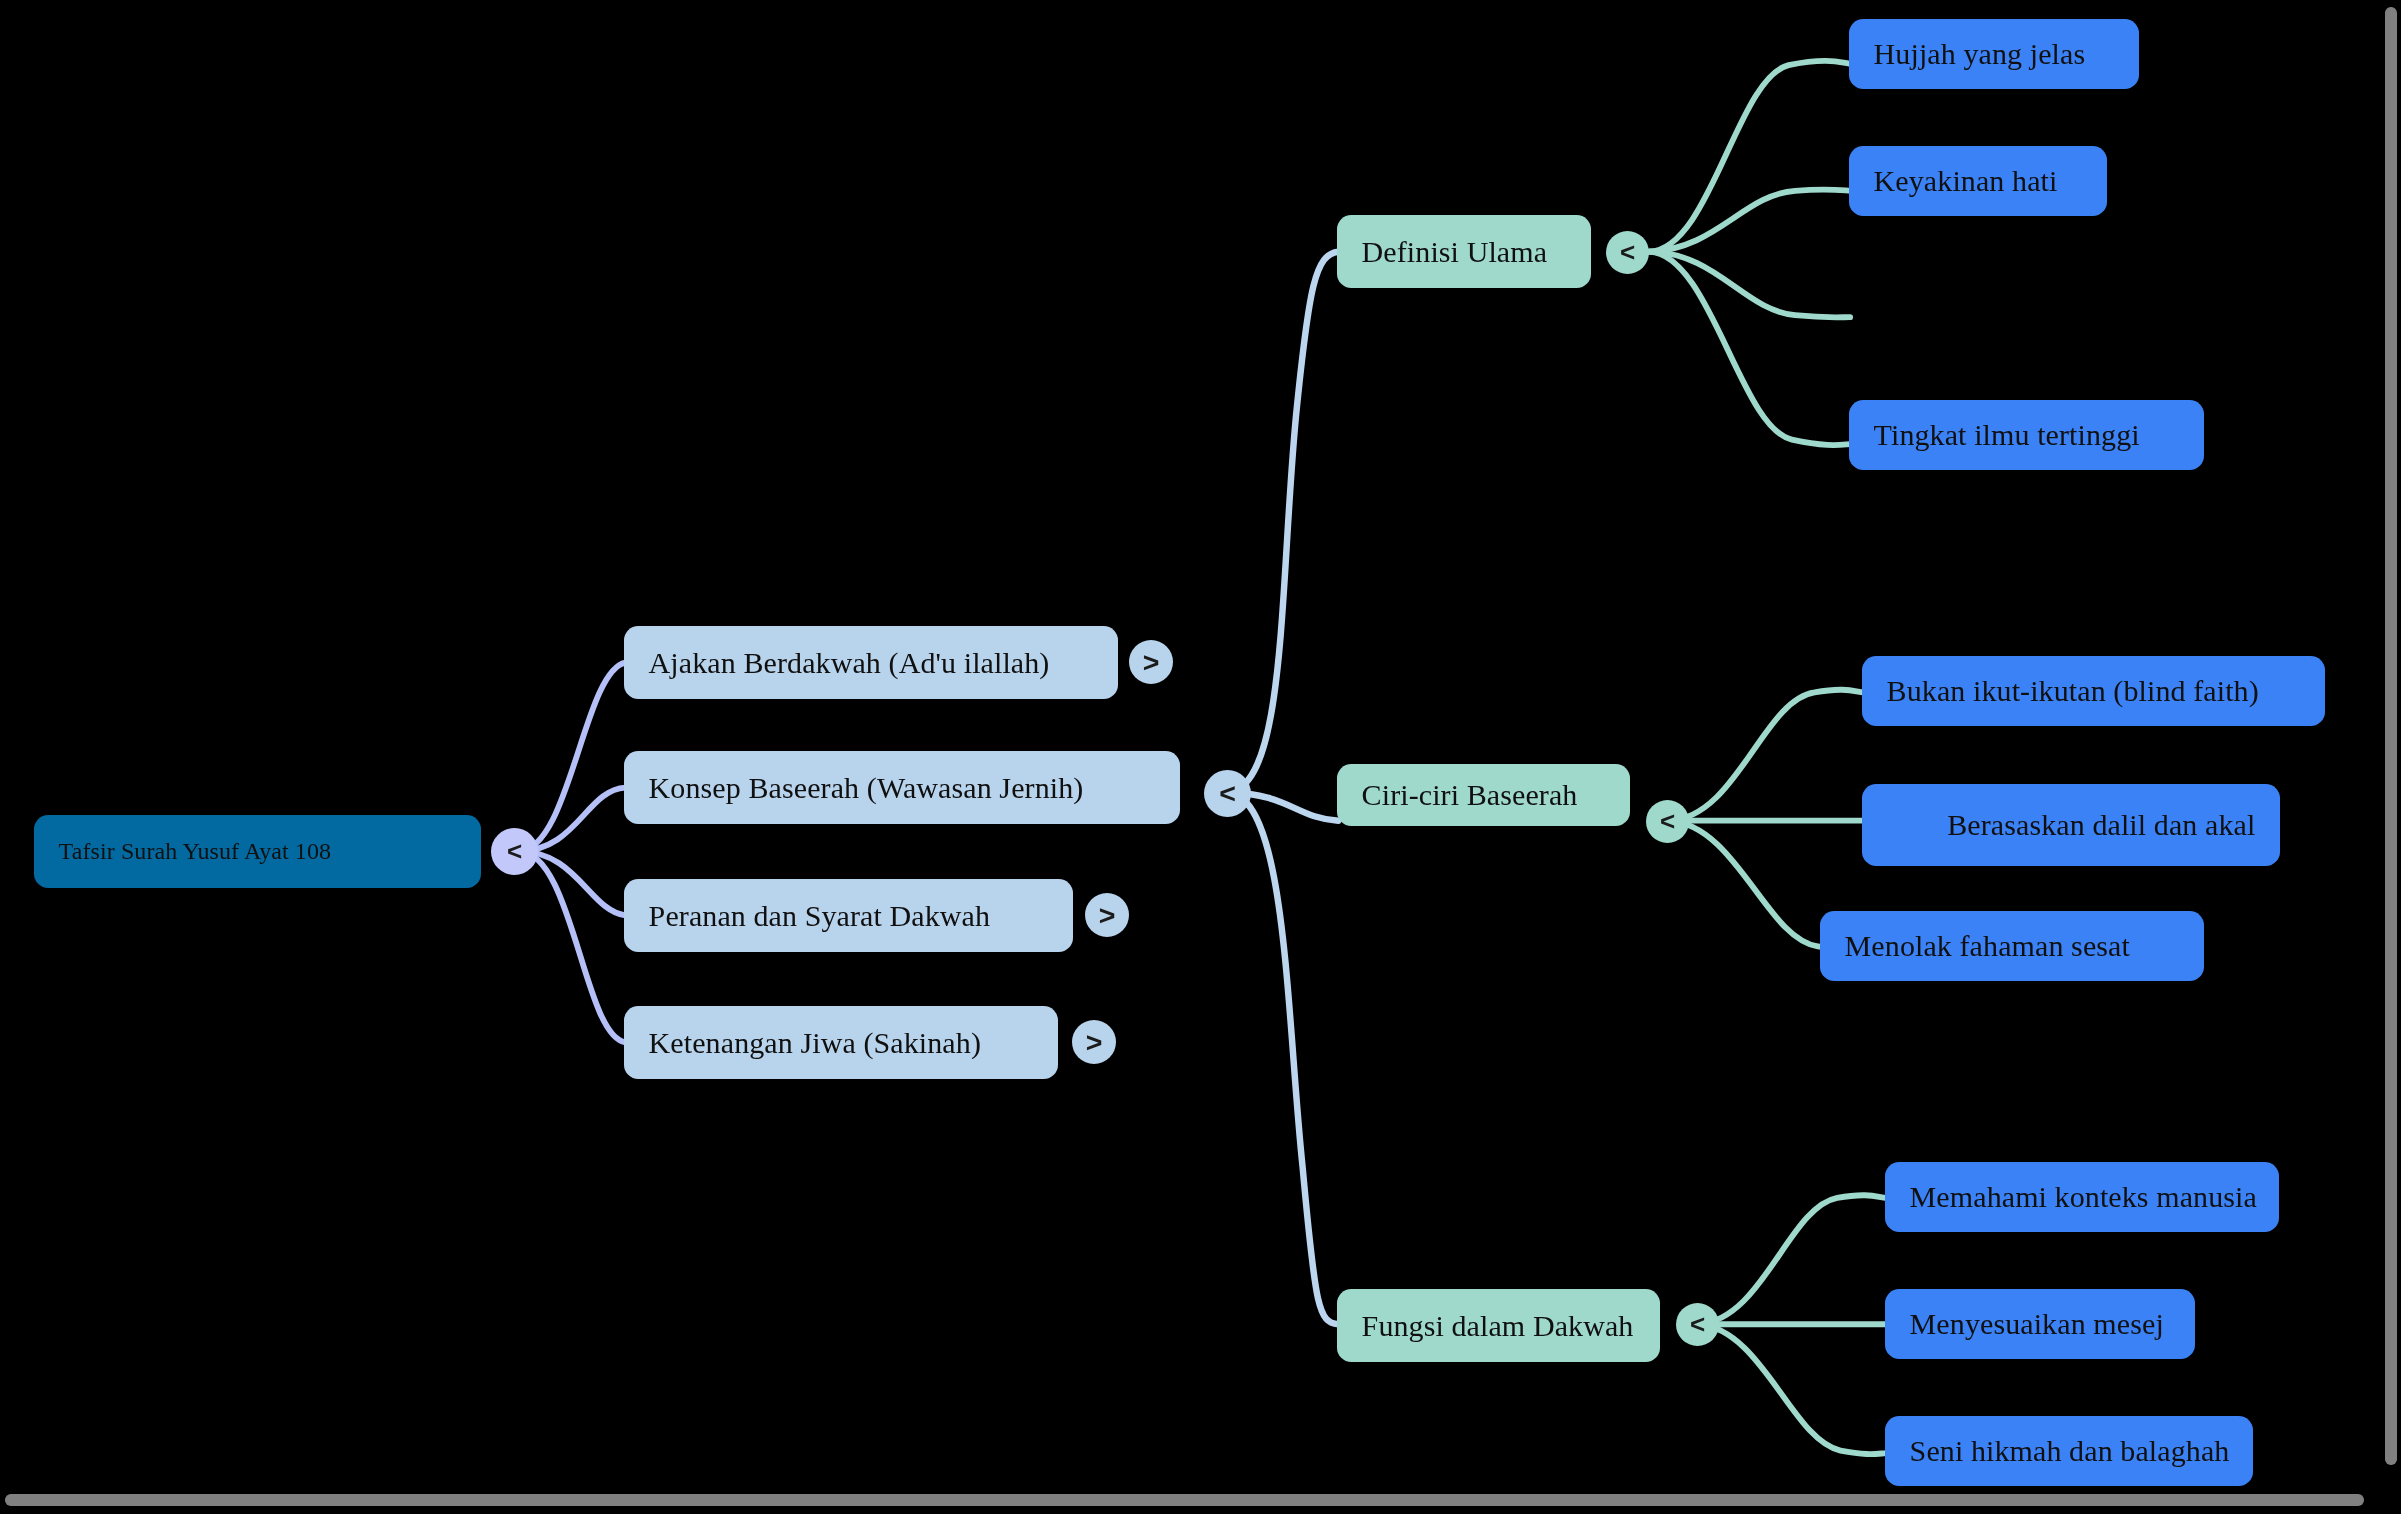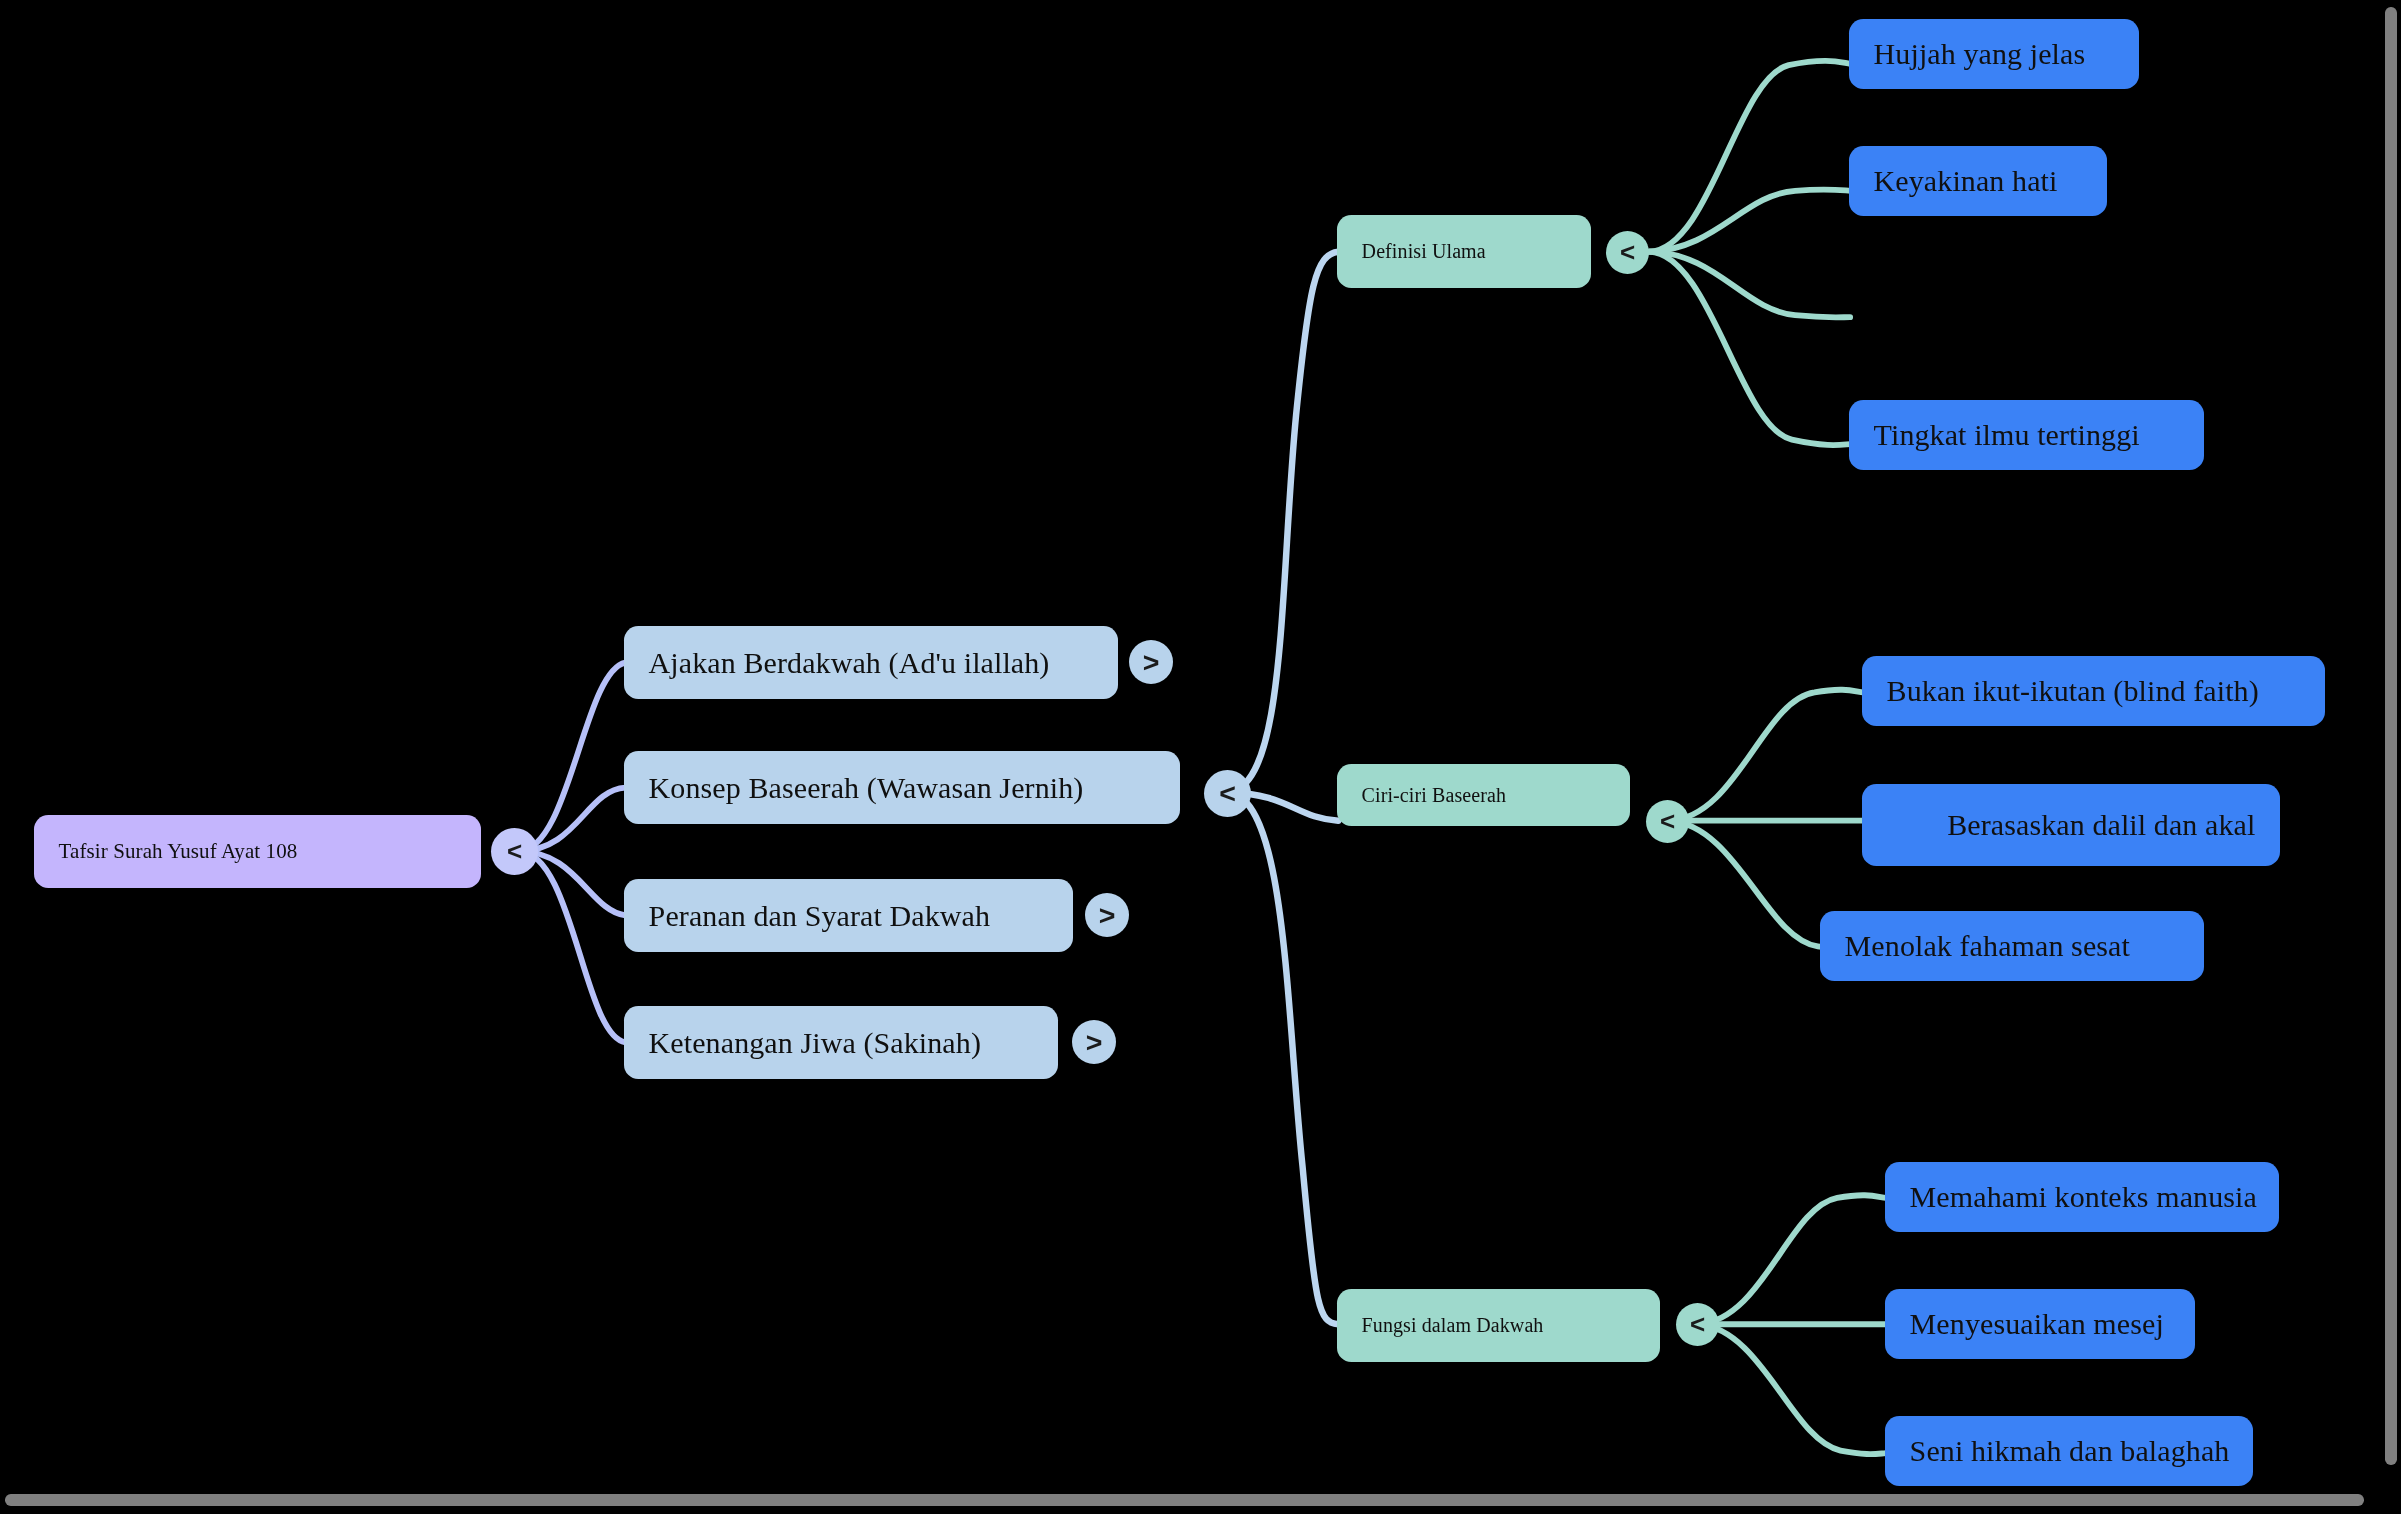--- a/index.html
+++ b/index.html
@@ -29,31 +29,31 @@
     display: flex;
     align-items: center;
     border-radius: 14.3px;
     color: #101010;
     white-space: nowrap;
     padding-left: 24.6px;
     padding-right: 24.6px;
     letter-spacing: 0.1px;
   }
   .node-root {
-    background: #c4b5fd;
-    font-size: 21px;
+    background: #0369a1;
+    font-size: 24px;
     align-items: center;
   }
   .node-l1 {
     background: #b8d3ec;
     font-size: 30px;
   }
   .node-branch {
     background: #9ed9cc;
-    font-size: 20px;
+    font-size: 30px;
   }
   .node-leaf {
     background: #3b82f6;
     font-size: 30px;
   }
   .hub {
     position: absolute;
     display: flex;
     align-items: center;
     justify-content: center;

